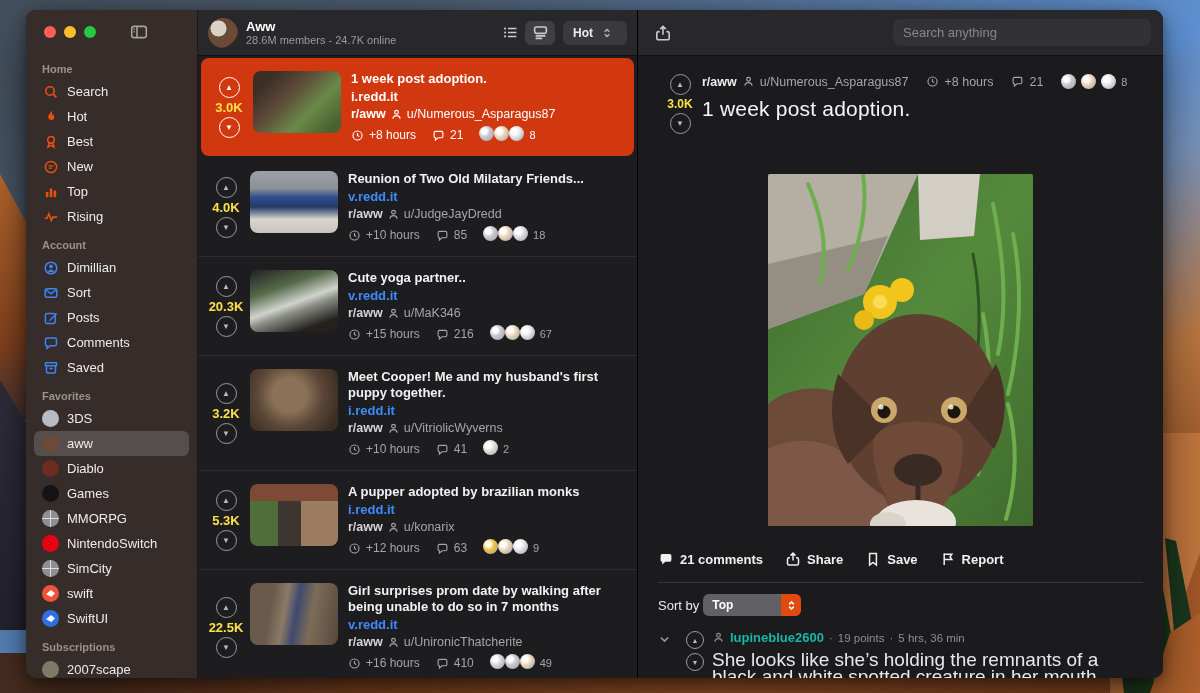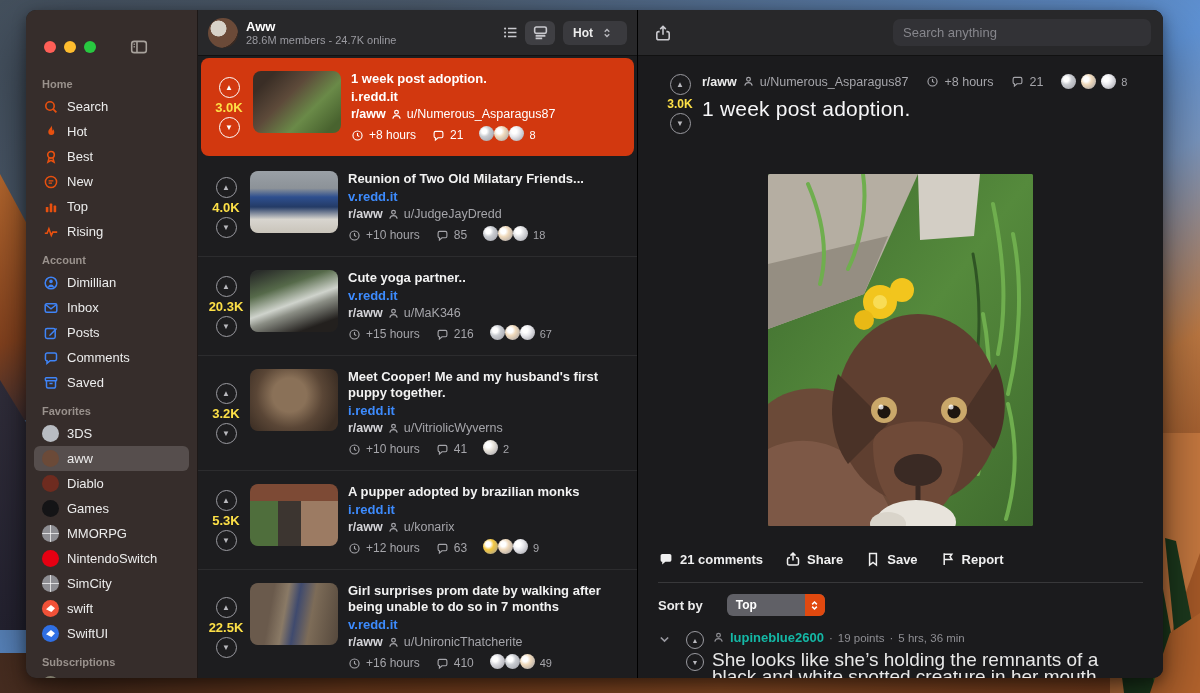--- a/index.html
+++ b/index.html
@@ -19,21 +19,21 @@
   .wp-leaves { position:absolute; right:0; bottom:0; width:90px; height:260px; }
 
   
   .window { position:absolute; left:26px; top:10px; width:1137px; height:668px;
     border-radius:10px; overflow:hidden; display:flex;
     box-shadow:0 25px 60px rgba(0,0,0,.55), 0 4px 14px rgba(0,0,0,.4);
     background:#1c1c1e; }
 
   
   .sidebar { width:172px; flex:0 0 172px; background:rgba(58,48,44,.9);
-    border-right:1px solid rgba(0,0,0,.45); padding:16px 8px; overflow:hidden; }
+    border-right:1px solid rgba(0,0,0,.45); padding:1px 8px; overflow:hidden; }
   .titlebar { display:flex; align-items:center; height:42px; padding-left:10px; }
   .tl { width:12px; height:12px; border-radius:50%; margin-right:8px; }
   .tl.red{ background:#ff5f57;} .tl.yellow{ background:#febc2e;} .tl.green{ background:#28c840;}
   .sb-toggle { margin-left:26px; color:#a8a29c; width:18px; height:18px; }
   .sb-toggle svg { width:18px; height:18px; }
   .nav-section-label { font-size:11px; font-weight:bold; color:#99918c; margin:10px 0 4px 8px; }
   .nav-item { display:flex; align-items:center; height:25px; padding:0 6px 0 8px;
     border-radius:6px; color:#ececec; font-size:13px; cursor:default; }
   .nav-item.selected { background:rgba(255,255,255,.16); }
   .nav-icon { width:17px; height:17px; margin-right:8px; display:flex; align-items:center; justify-content:center; flex:0 0 17px; }
@@ -113,21 +113,21 @@
   .d-meta .sub { font-weight:bold; color:#ececec; }
   .d-meta svg { width:13px; height:13px; }
   .d-title { font-size:21px; color:#f5f5f7; margin-top:8px; letter-spacing:.2px; }
   .d-image { width:265px; height:352px; margin:40px 0 0 110px; border-radius:2px; overflow:hidden; }
   .d-actions { display:flex; align-items:center; gap:22px; margin:25px 0 0 0; color:#f0f0f0;
     font-size:13px; font-weight:bold; }
   .d-action { display:flex; align-items:center; gap:6px; }
   .d-action svg { width:16px; height:16px; }
   .d-divider { height:1px; background:#38383a; margin:15px 0 0 0; }
   .sort-row { display:flex; align-items:center; margin-top:11px; }
-  .sort-row .lbl { font-size:13px; font-weight:bold; color:#ececec; margin-right:24px; }
+  .sort-row .lbl { font-size:13px; font-weight:normal; color:#ececec; margin-right:4px; }
   .pill { height:22px; min-width:98px; background:#606066; border-radius:6px; display:flex; align-items:center; overflow:hidden; }
   .pill .val { flex:1; font-size:12px; font-weight:bold; color:#fff; padding-left:9px; }
   .pill .step { width:20px; height:22px; background:#e1490f; display:flex; align-items:center; justify-content:center; color:#fff; }
   .pill .step svg { width:11px; height:11px; }
   .comment { display:flex; margin-top:14px; }
   .c-collapse { width:20px; flex:0 0 20px; color:#9a9aa0; padding-top:2px; }
   .c-collapse svg { width:13px; height:13px; }
   .c-vote { width:34px; flex:0 0 34px; display:flex; flex-direction:column; align-items:center; gap:4px; padding-top:1px; }
   .c-vote .vote-btn { width:18px; height:18px; font-size:7px; }
   .c-main { flex:1; min-width:0; }
@@ -253,21 +253,21 @@
     <span class="nav-label">Dimillian</span>
   </div>
 
   <div class="nav-item">
     <span class="nav-icon" style="color: rgb(63, 132, 247);">
                   <svg viewBox="0 0 16 16">
                     <rect x="2.2" y="3.8" width="11.6" height="8.4" rx="1.5" fill="none" stroke="currentColor" stroke-width="1.5"></rect>
                     <path d="M2.8 4.8 8 8.9l5.2-4.1" fill="none" stroke="currentColor" stroke-width="1.4"></path>
                   </svg>
                 </span>
-    <span class="nav-label">Inbox</span>
+    <span class="nav-label">Sort</span>
   </div>
 
   <div class="nav-item">
     <span class="nav-icon" style="color: rgb(63, 132, 247);">
                   <svg viewBox="0 0 16 16">
                     <rect x="2.4" y="3.6" width="9.8" height="9.8" rx="1.7" fill="none" stroke="currentColor" stroke-width="1.5"></rect>
                     <path d="M6.6 9.4 13.1 2.9l1 1-6.5 6.5-1.7.7z" fill="currentColor"></path>
                   </svg>
                 </span>
     <span class="nav-label">Posts</span>

